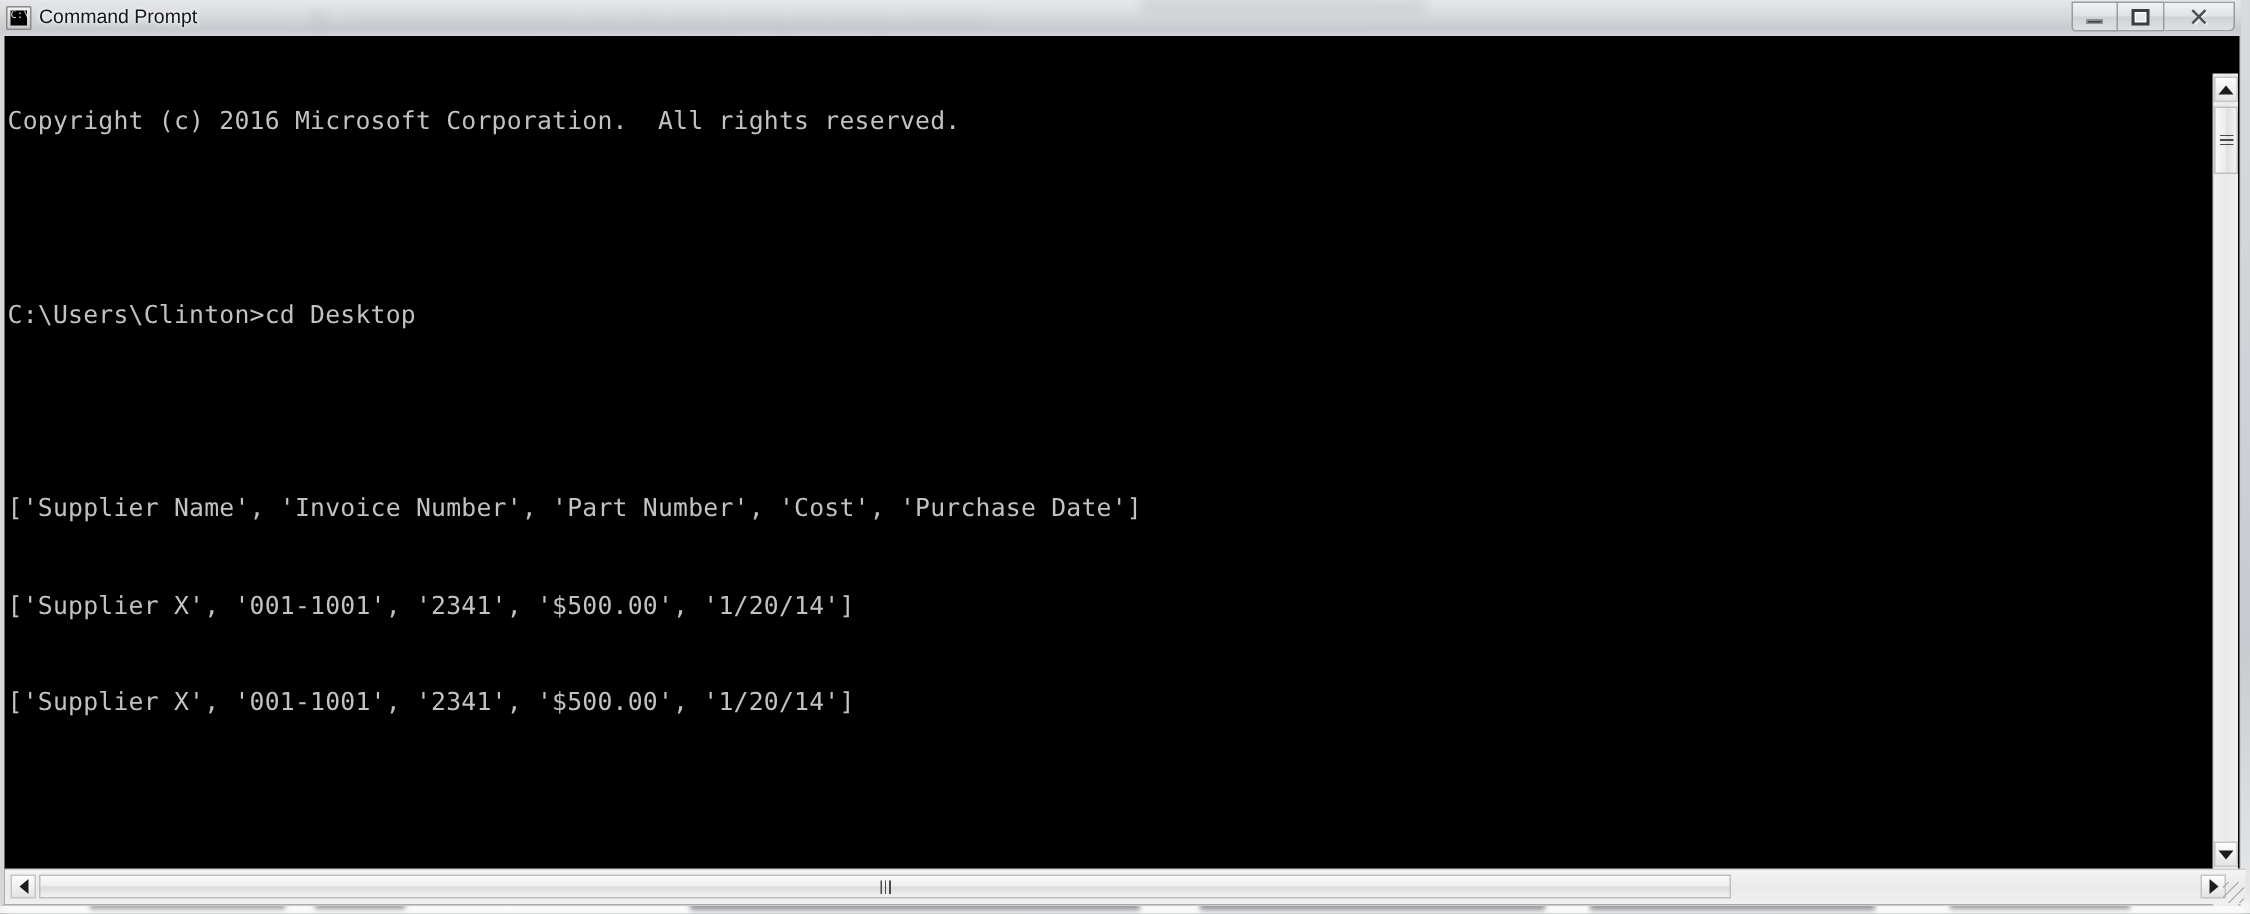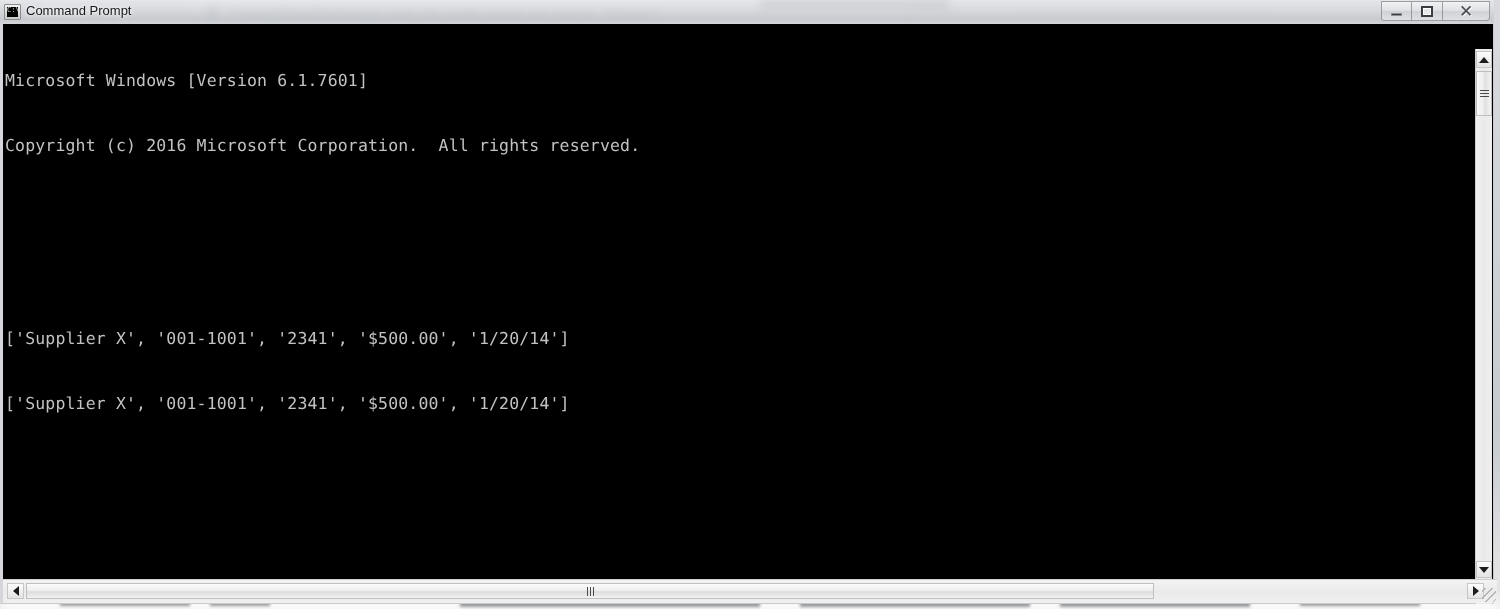--- a/index.html
+++ b/index.html
@@ -266,24 +266,25 @@
       <div id="btn-close" class="cap-btn">
         <div class="mark">
             <span class="xmark">✕</span>
           </div>
       </div>
     </div>
 
     <div id="client">
 
       <div id="console-text">
-        <div class="console-line">Microsoft Windows [Version 6.1.7601]</div>
         <div class="console-line">Copyright (c) 2016 Microsoft Corporation.  All rights reserved.</div>
         <div class="blank-line"></div>
+        <div class="console-line">C:\Users\Clinton&gt;cd Desktop</div>
         <div class="blank-line"></div>
+        <div class="console-line">['Supplier Name', 'Invoice Number', 'Part Number', 'Cost', 'Purchase Date']</div>
         <div class="console-line">['Supplier X', '001-1001', '2341', '$500.00', '1/20/14']</div>
         <div class="console-line">['Supplier X', '001-1001', '2341', '$500.00', '1/20/14']</div>
         
         
         
         
         
         
         
         

